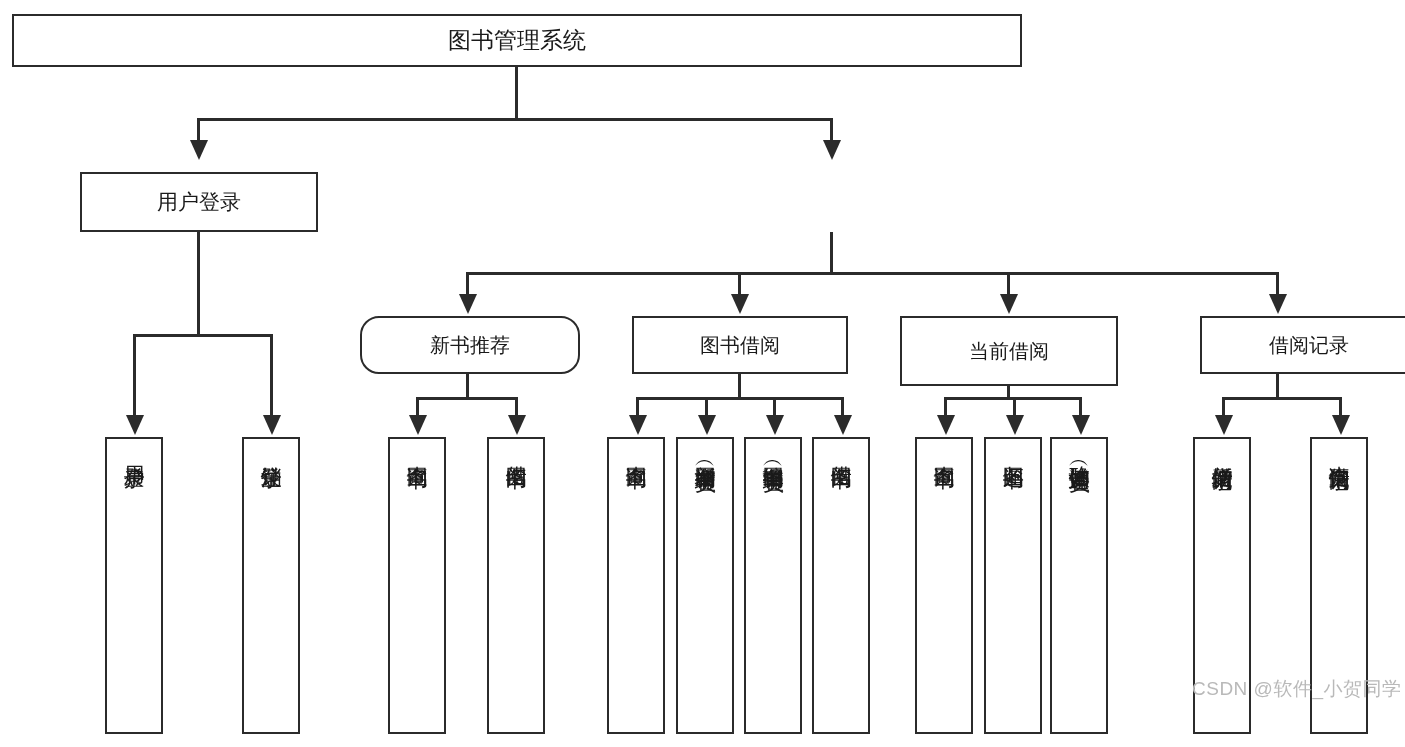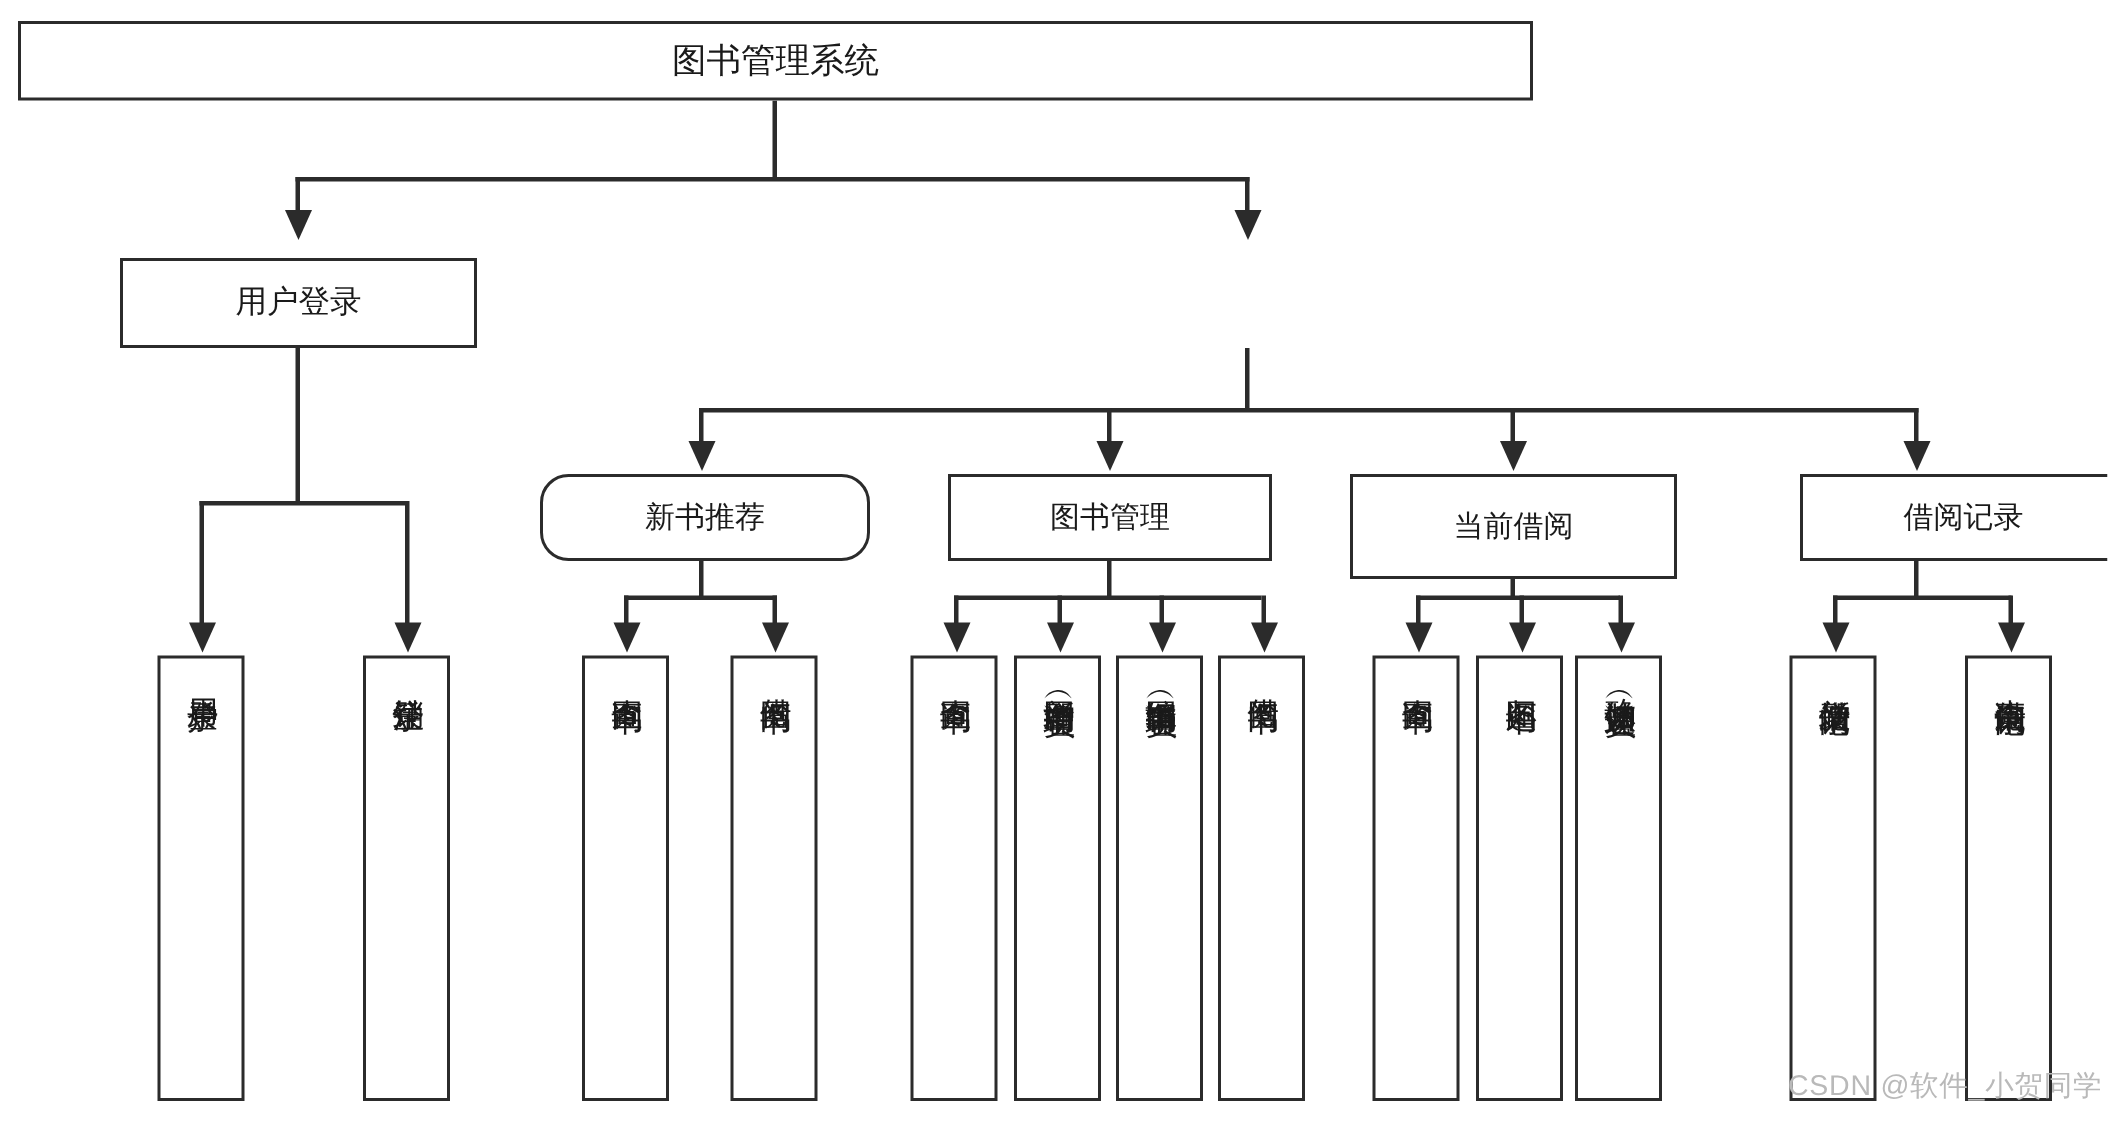--- a/index.html
+++ b/index.html
@@ -143,21 +143,21 @@
   <div class="node node-l1" style="left:80px; top:172px; width:238px; height:60px;">
     <span>用户登录</span>
   </div>
 
 
   <div class="node node-l2" style="left:360px; top:316px; width:220px; height:58px;border-radius:19px;">
     <span>新书推荐</span>
   </div>
 
   <div class="node node-l2" style="left:632px; top:316px; width:216px; height:58px;">
-    <span>图书管理</span>
+    <span>图书借阅</span>
   </div>
 
   <div class="node node-l2" style="left:900px; top:316px; width:218px; height:70px;">
     <span>当前借阅</span>
   </div>
 
   <div class="node node-l2" style="left:1200px; top:316px; width:218px; height:58px;text-align:center;">
     <span>借阅记录</span>
   </div>
 
@@ -198,17 +198,17 @@
     <span class="vtext">确认归还（管理员）</span>
   </div>
 
   <div class="node node-leaf" style="left:1193px; top:437px; width:58px; height:297px;">
     <span class="vtext">新增借阅记录</span>
   </div>
   <div class="node node-leaf" style="left:1310px; top:437px; width:58px; height:297px;">
     <span class="vtext">查询借阅记录</span>
   </div>
 
-  <div class="watermark" style="left:1192px; top:676px;margin-top:35px;">
+  <div class="watermark" style="left:1192px; top:676px;">
     <span>CSDN @软件_小贺同学</span>
   </div>
 
 </div>
 
 </body></html>

